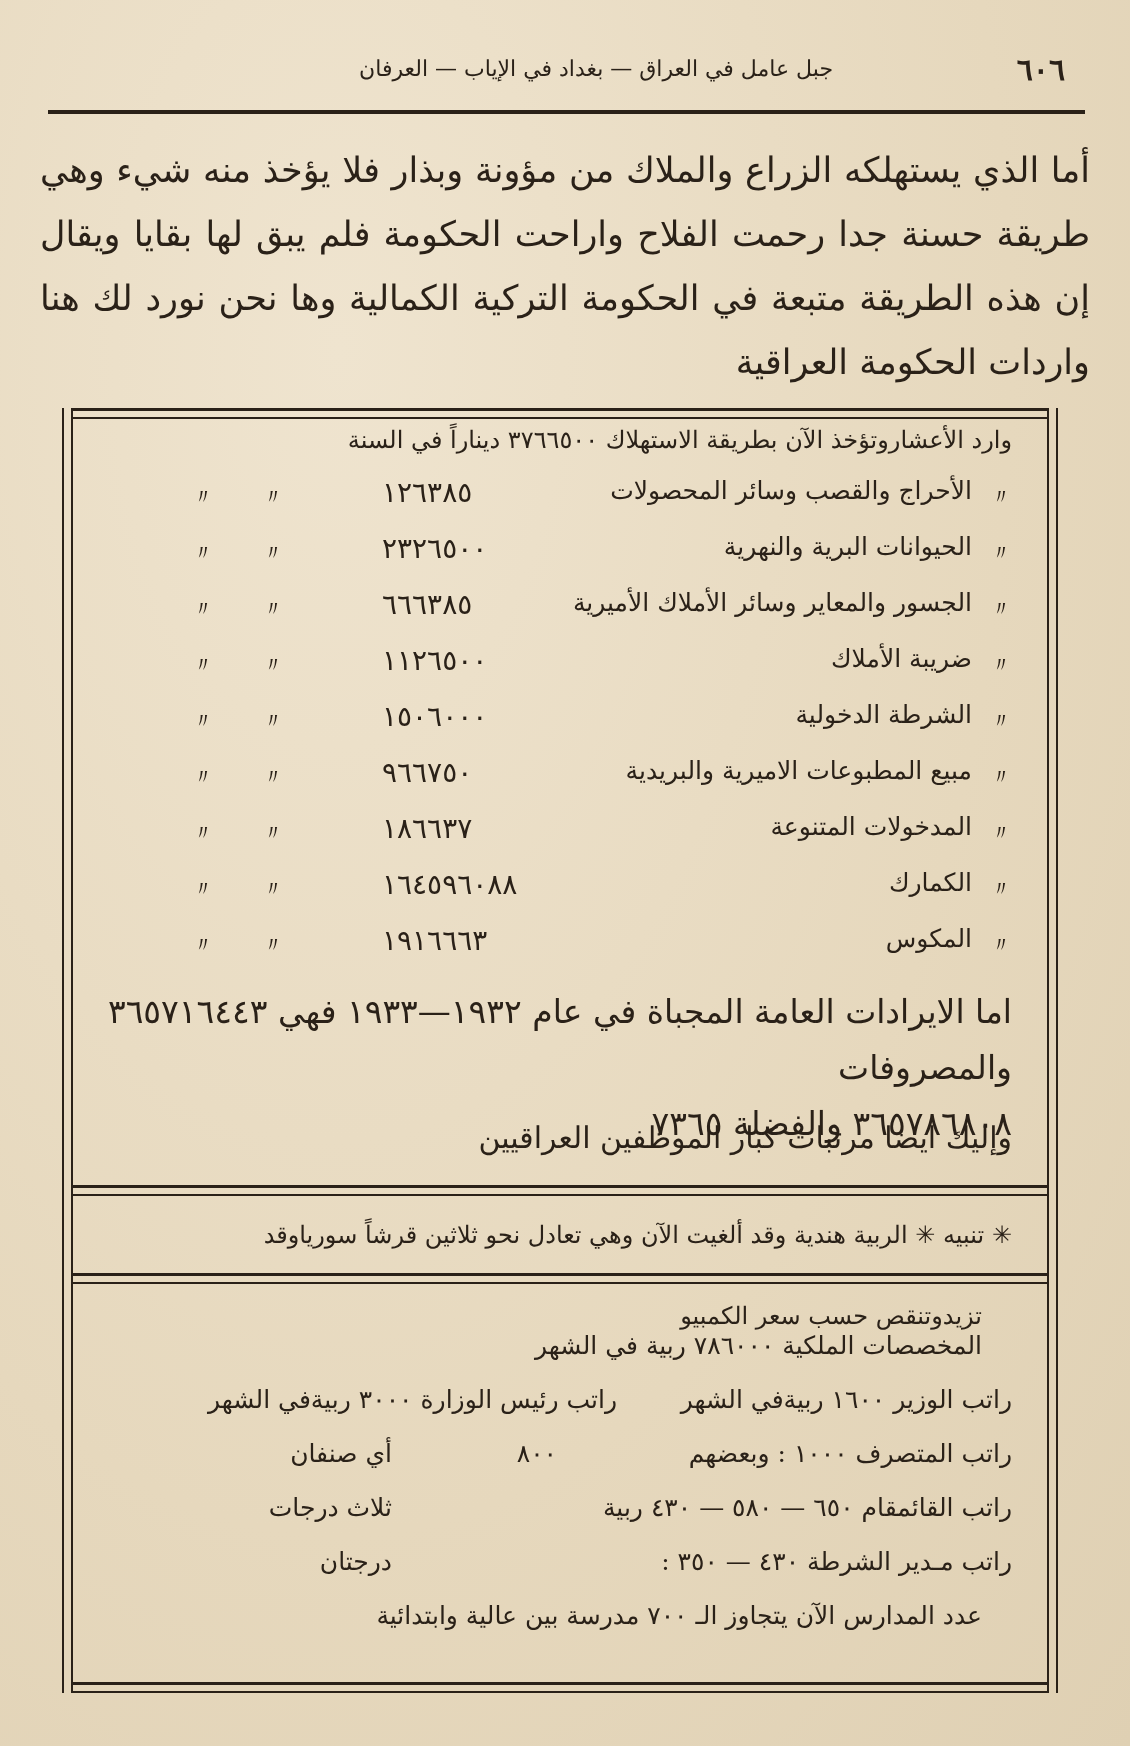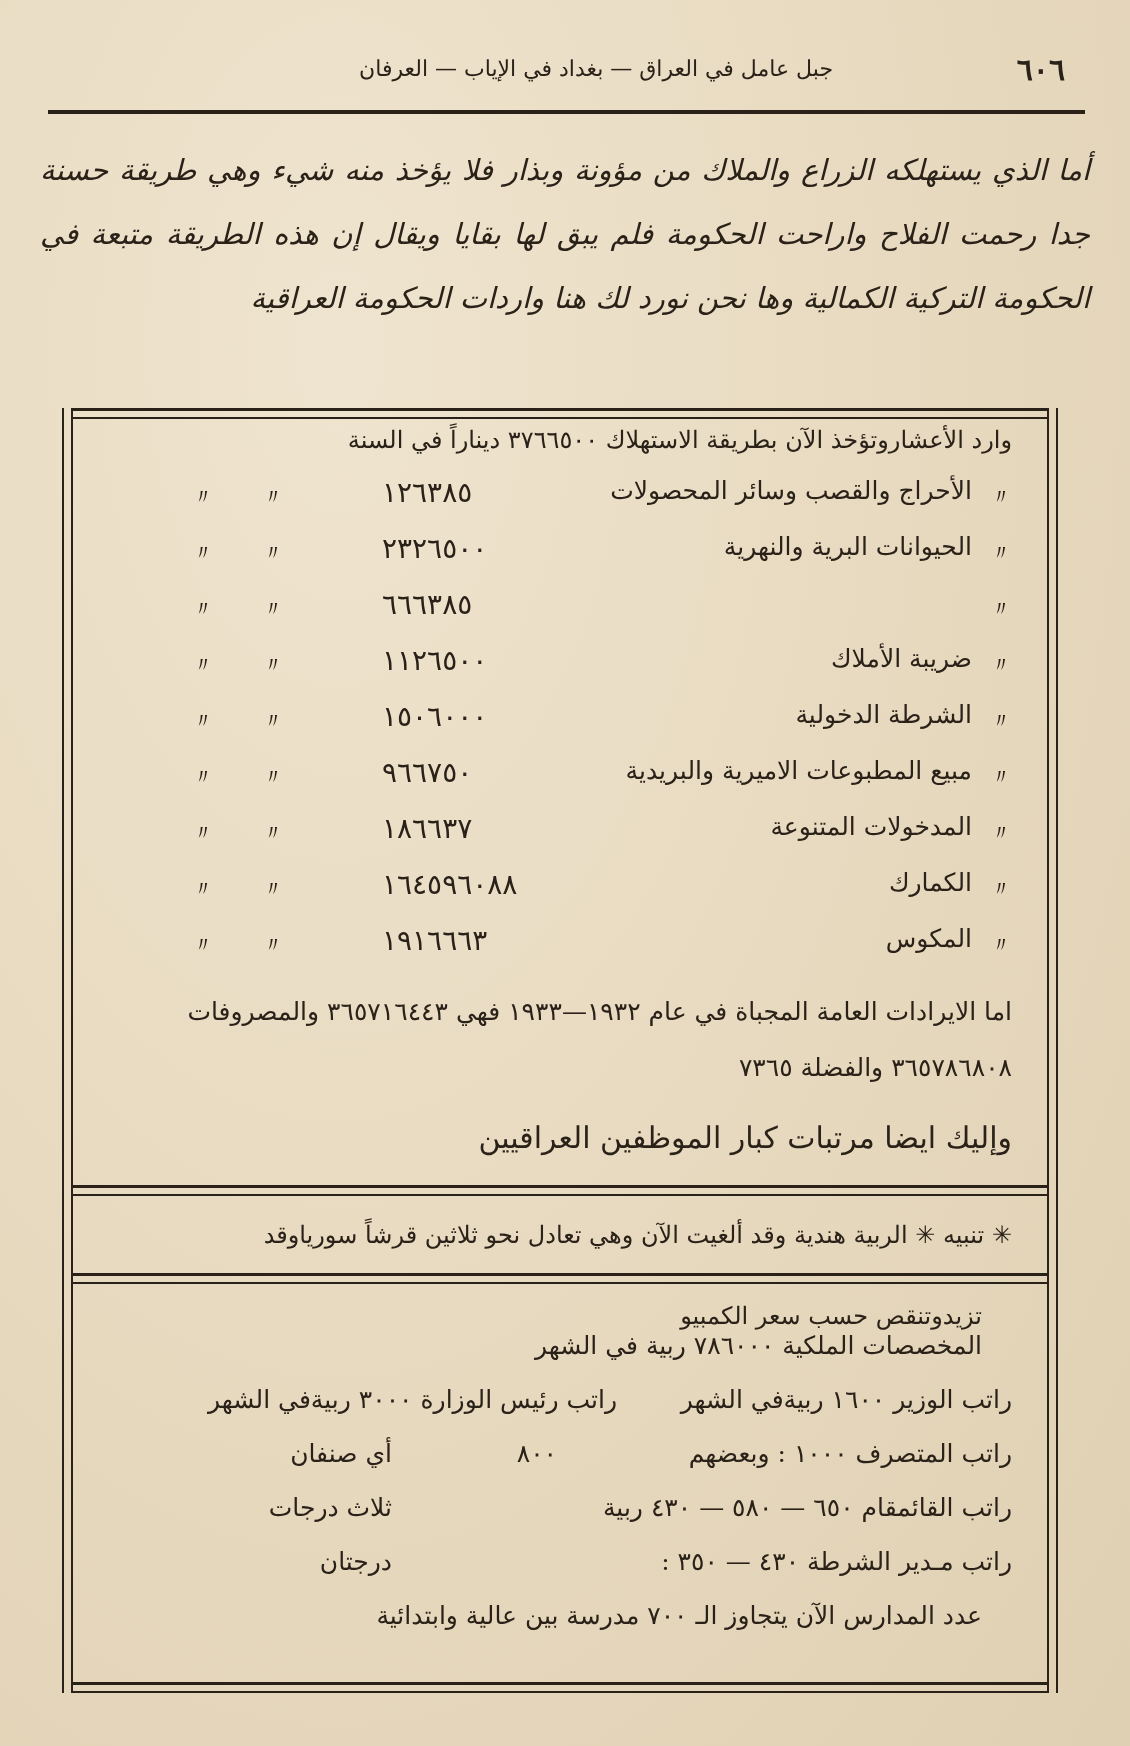--- a/index.html
+++ b/index.html
@@ -13,41 +13,41 @@
   }
   .page { position: absolute; left: 0; top: 0; width: 1130px; height: 1746px; direction: rtl; }
 
   
   .header { position: absolute; top: 52px; left: 48px; width: 1035px; height: 48px; }
   .page-num { position: absolute; right: 18px; top: 0; font-size: 30px; font-weight: bold; letter-spacing: 2px; }
   .running-head { position: absolute; right: 250px; top: 4px; font-size: 22px; }
   .header-rule { position: absolute; left: 48px; top: 110px; width: 1037px; height: 0; border-top: 4px solid #2a2118; }
 
   
-  .para { position: absolute; right: 40px; top: 138px; width: 1050px; font-size: 29px; line-height: 64px; text-align: justify; text-align-last: right; font-style: italic; }
+  .para { position: absolute; right: 40px; top: 138px; width: 1050px; font-size: 35px; line-height: 64px; text-align: justify; text-align-last: right; }
 
   
   .frame { position: absolute; box-sizing: border-box; }
   .frame .outer-l, .frame .outer-r { position: absolute; top: 0; bottom: 0; width: 7px; border-left: 2px solid #2a2118; border-right: 2px solid #2a2118; }
   .frame .outer-l { left: 0; } .frame .outer-r { right: 0; }
   .frame .rule-t, .frame .rule-b { position: absolute; left: 10px; right: 10px; height: 6px; border-top: 3px solid #2a2118; border-bottom: 2px solid #2a2118; }
   .frame .rule-t { top: 0; } .frame .rule-b { bottom: 0; }
 
   .box1 { left: 62px; top: 408px; width: 996px; height: 876px; }
   .box2 { left: 62px; top: 1185px; width: 996px; height: 508px; }
 
   .lead-line { position: absolute; right: 46px; top: 18px; font-size: 24px; white-space: nowrap; }
   .rev-table { position: absolute; right: 46px; top: 68px; width: 900px; }
   .rev-row { position: relative; height: 56px; font-size: 25px; }
   .rev-row .ditto-a { position: absolute; right: 0; top: 6px; font-size: 22px; }
   .rev-row .label { position: absolute; right: 40px; top: 0; white-space: nowrap; }
   .rev-row .amount { position: absolute; right: 430px; top: 0; width: 200px; text-align: left; direction: ltr; font-family: "DejaVu Sans", sans-serif; font-size: 28px; letter-spacing: 2px; }
   .rev-row .ditto-b { position: absolute; left: 150px; top: 6px; font-size: 22px; }
   .rev-row .ditto-c { position: absolute; left: 80px; top: 6px; font-size: 22px; }
-  .totals { position: absolute; right: 46px; top: 576px; width: 925px; font-size: 25px; line-height: 56px; }
+  .totals { position: absolute; right: 46px; top: 576px; width: 925px; font-size: 33px; line-height: 56px; }
 
   .subheading { position: absolute; right: 118px; top: 1120px; font-size: 30px; white-space: nowrap; }
 
   .note { position: absolute; right: 46px; top: 28px; width: 920px; font-size: 24px; line-height: 44px; }
   .note .star { font-size: 24px; }
   .note-cont { padding-right: 30px; margin-top: 37px; }
   .sal-lines { position: absolute; right: 46px; top: 134px; width: 920px; font-size: 25px; line-height: 54px; }
   .sal-line { position: relative; height: 54px; white-space: nowrap; }
   .sal-line .c1 { position: absolute; right: 0; }
   .sal-line .c2 { position: absolute; right: 480px; }
@@ -85,20 +85,21 @@
       </div>
       <div class="rev-row">
         <span class="ditto-a">〃</span>
         <span class="label">الحيوانات البرية والنهرية</span>
         <span class="amount">٢٣٢٦٥٠٠</span>
         <span class="ditto-b">〃</span>
         <span class="ditto-c">〃</span>
       </div>
       <div class="rev-row">
         <span class="ditto-a">〃</span>
+        <span class="label">الجسور والمعاير وسائر الأملاك الأميرية</span>
         <span class="amount">٦٦٦٣٨٥</span>
         <span class="ditto-b">〃</span>
         <span class="ditto-c">〃</span>
       </div>
       <div class="rev-row">
         <span class="ditto-a">〃</span>
         <span class="label">ضريبة الأملاك</span>
         <span class="amount">١١٢٦٥٠٠</span>
         <span class="ditto-b">〃</span>
         <span class="ditto-c">〃</span>

